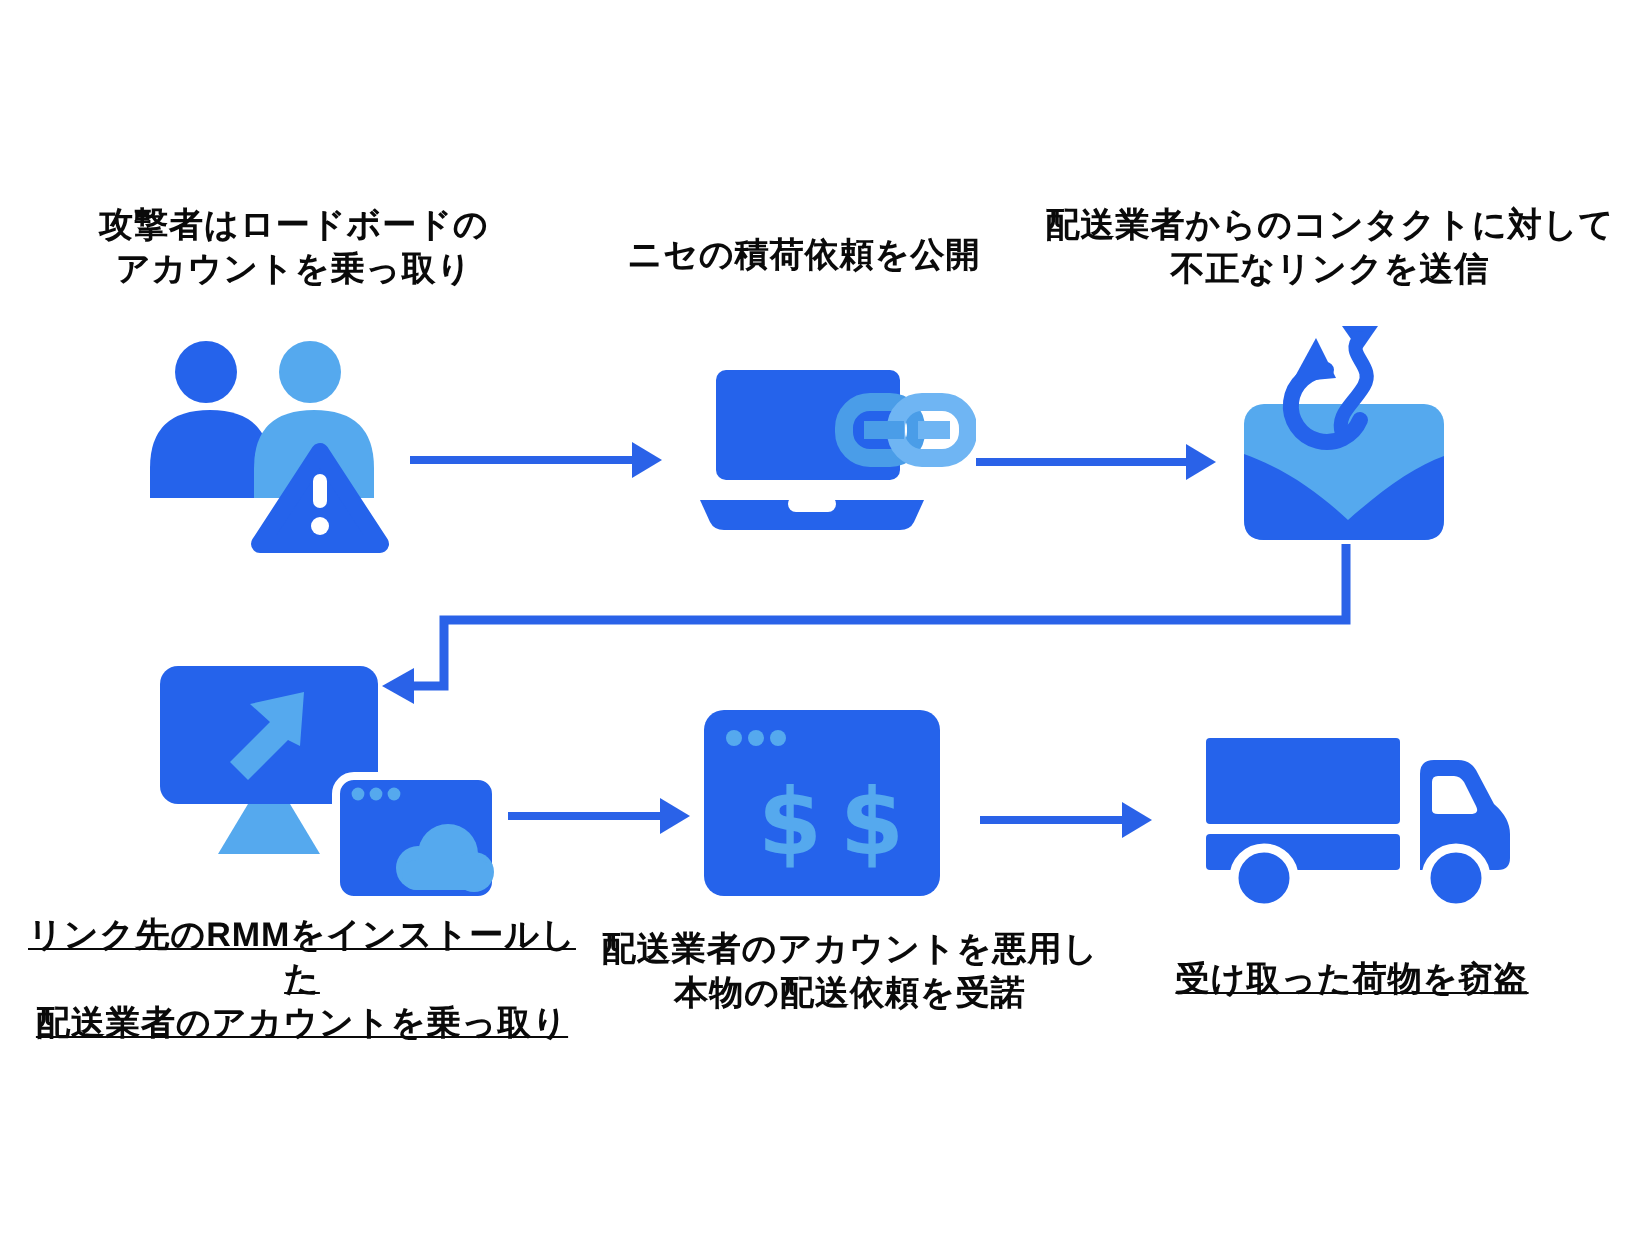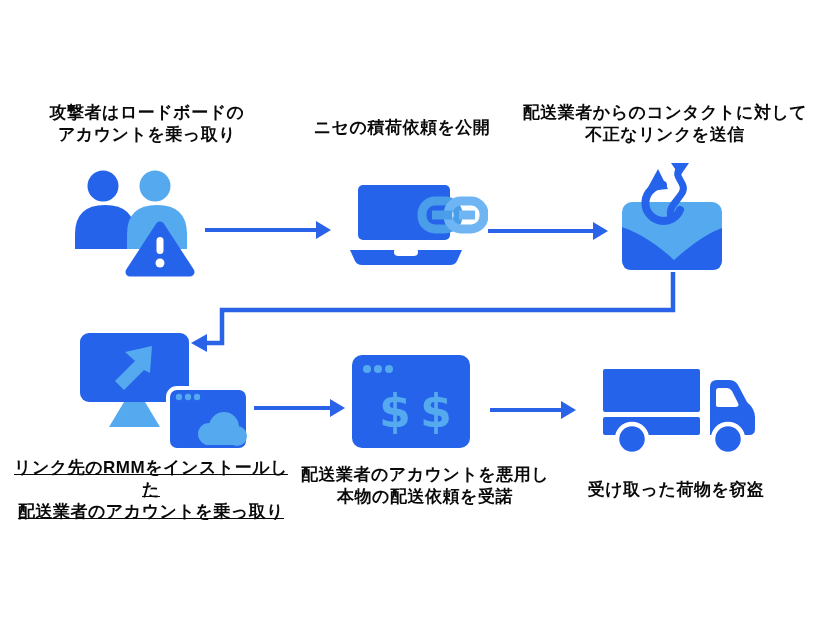--- a/index.html
+++ b/index.html
@@ -36,21 +36,21 @@
 
   <div class="label" style="left:272px; top:117px; width:260px;">ニセの積荷依頼を公開</div>
   <div class="label" style="left:17px;  top:102px; width:260px;">攻撃者はロードボードの
 アカウントを乗っ取り</div>
   <div class="label" style="left:515px; top:102px; width:300px;">配送業者からのコンタクトに対して
 不正なリンクを送信</div>
   <div class="label" style="left:6px;   top:457px; width:290px;text-decoration:underline;">リンク先のRMMをインストールした
 配送業者のアカウントを乗っ取り</div>
   <div class="label" style="left:285px; top:464px; width:280px;text-align:center;">配送業者のアカウントを悪用し
 本物の配送依頼を受諾</div>
-  <div class="label" style="left:546px; top:479px; width:260px;">受け取った荷物を窃盗</div>
+  <div class="label" style="left:546px; top:479px; width:260px;text-decoration:underline;">受け取った荷物を窃盗</div>
 
   <svg class="icon" style="left:72px;top:168px;" width="130" height="120" viewBox="0 0 130 120">
     <circle class="fill-primary" cx="31" cy="18" r="15.5"></circle>
     <path class="fill-primary" d="M3,81 L3,66 Q3,37 33,37 Q63,37 63,66 L63,81 Z"></path>
     <circle class="fill-light" cx="83" cy="18" r="15.5"></circle>
     <path class="fill-light" d="M55,81 L55,66 Q55,37 85,37 Q115,37 115,66 L115,81 Z"></path>
     <g>
       <path class="fill-primary stroke-primary" stroke-width="9" stroke-linejoin="round" d="M88,58 L118,104 L58,104 Z"></path>
       <rect fill="#ffffff" x="84.5" y="69" width="7" height="17" rx="3.5"></rect>
       <circle fill="#ffffff" cx="88" cy="95" r="4.5"></circle>

